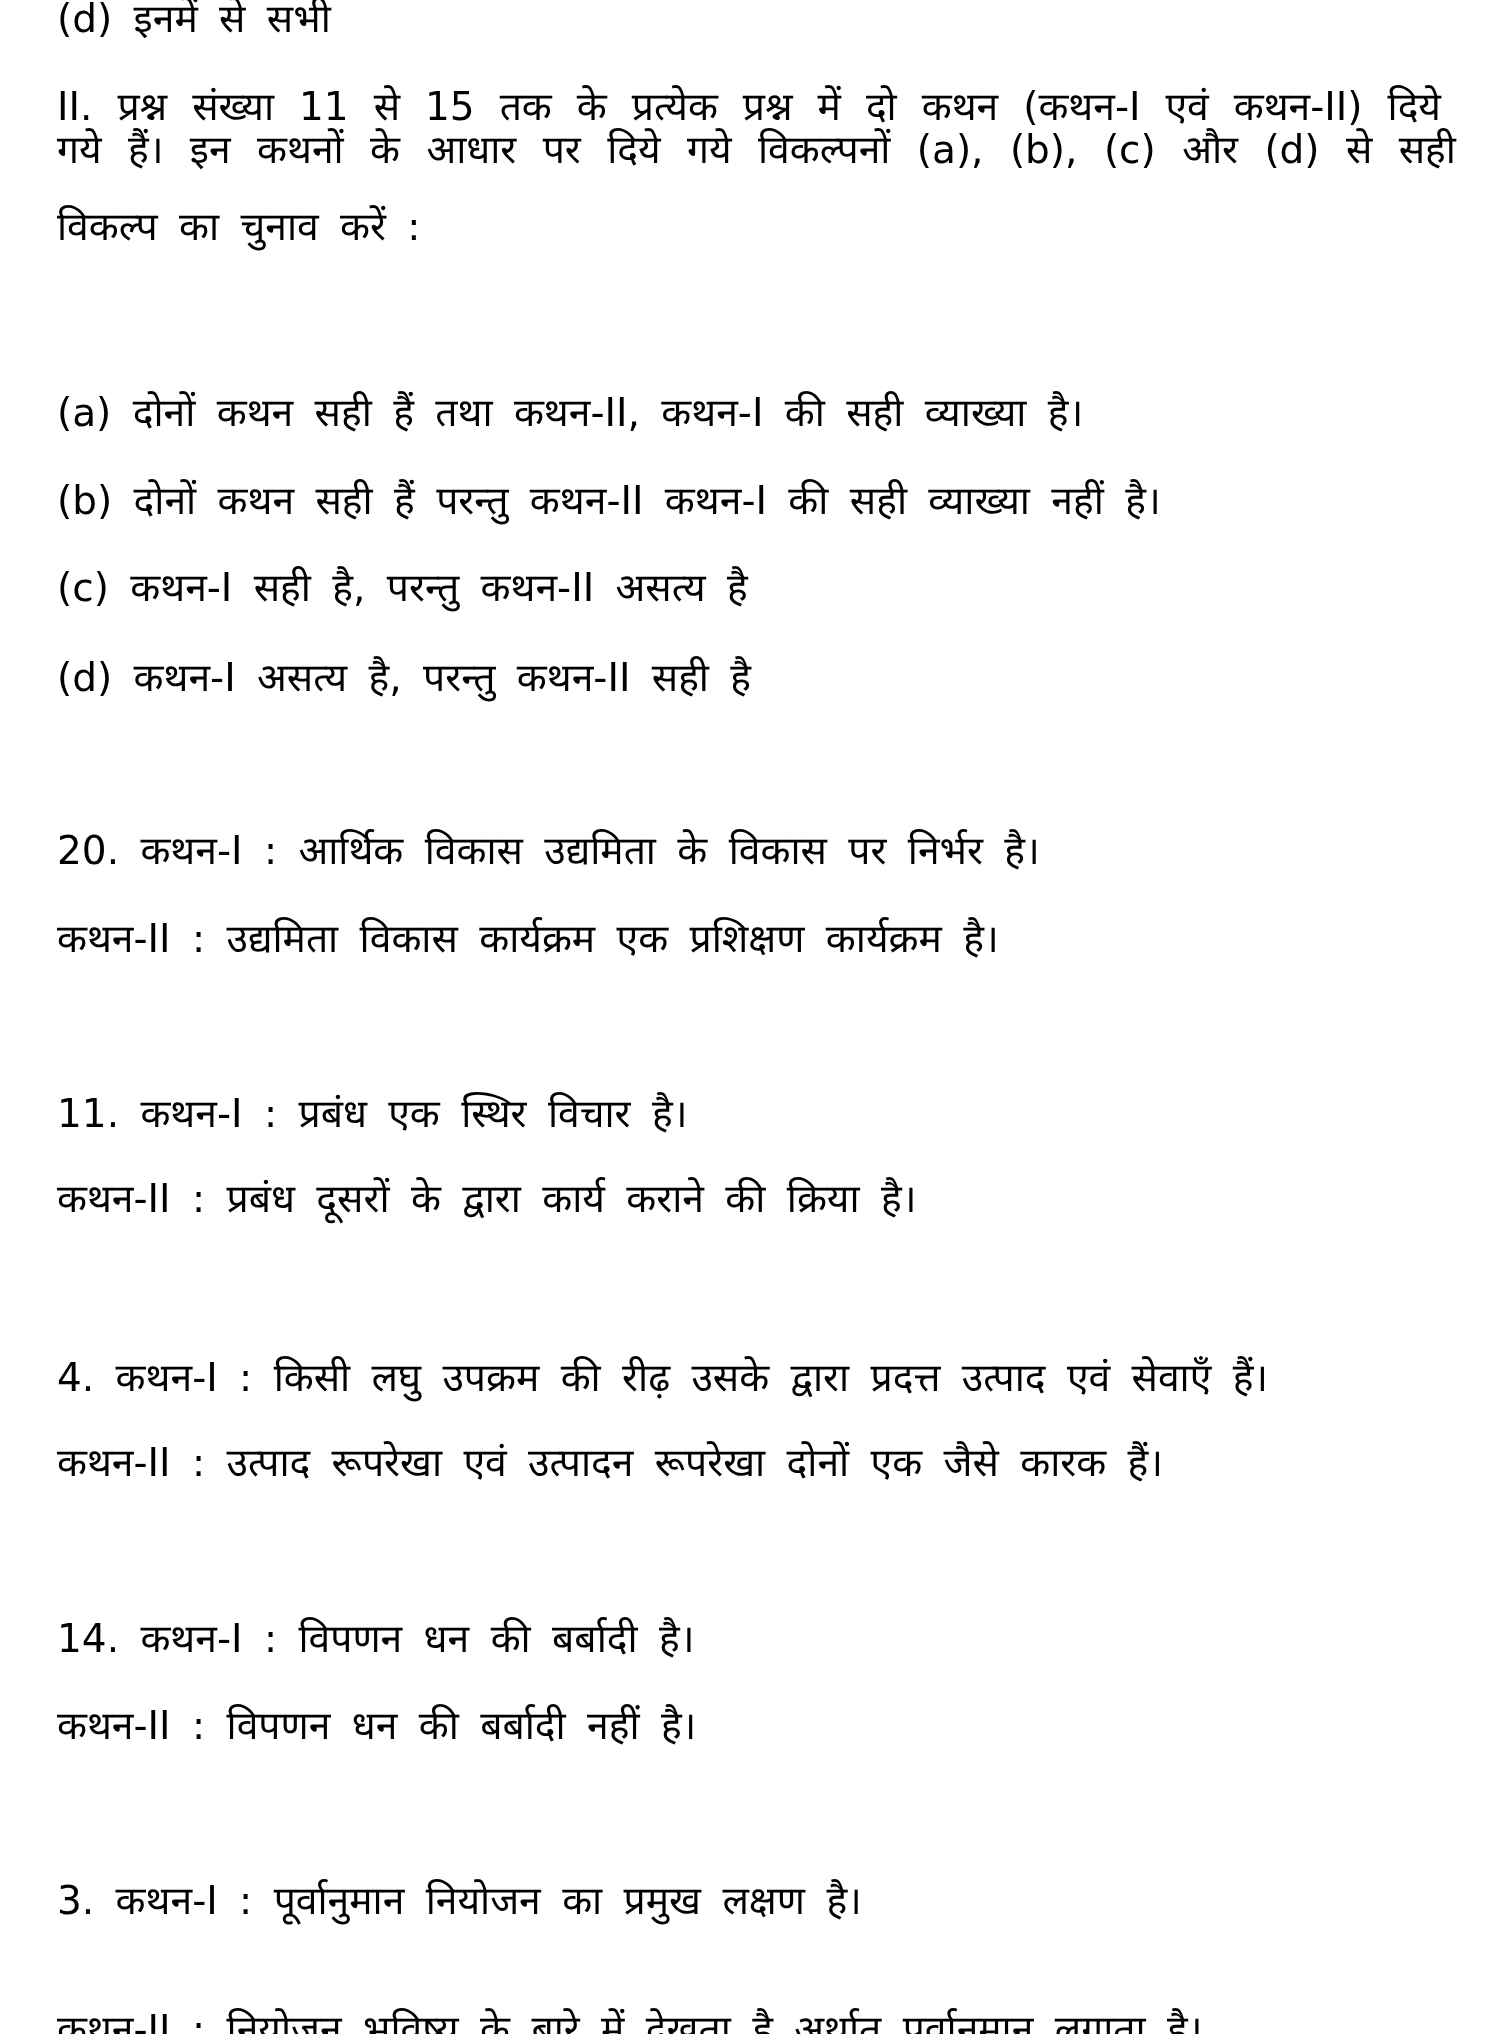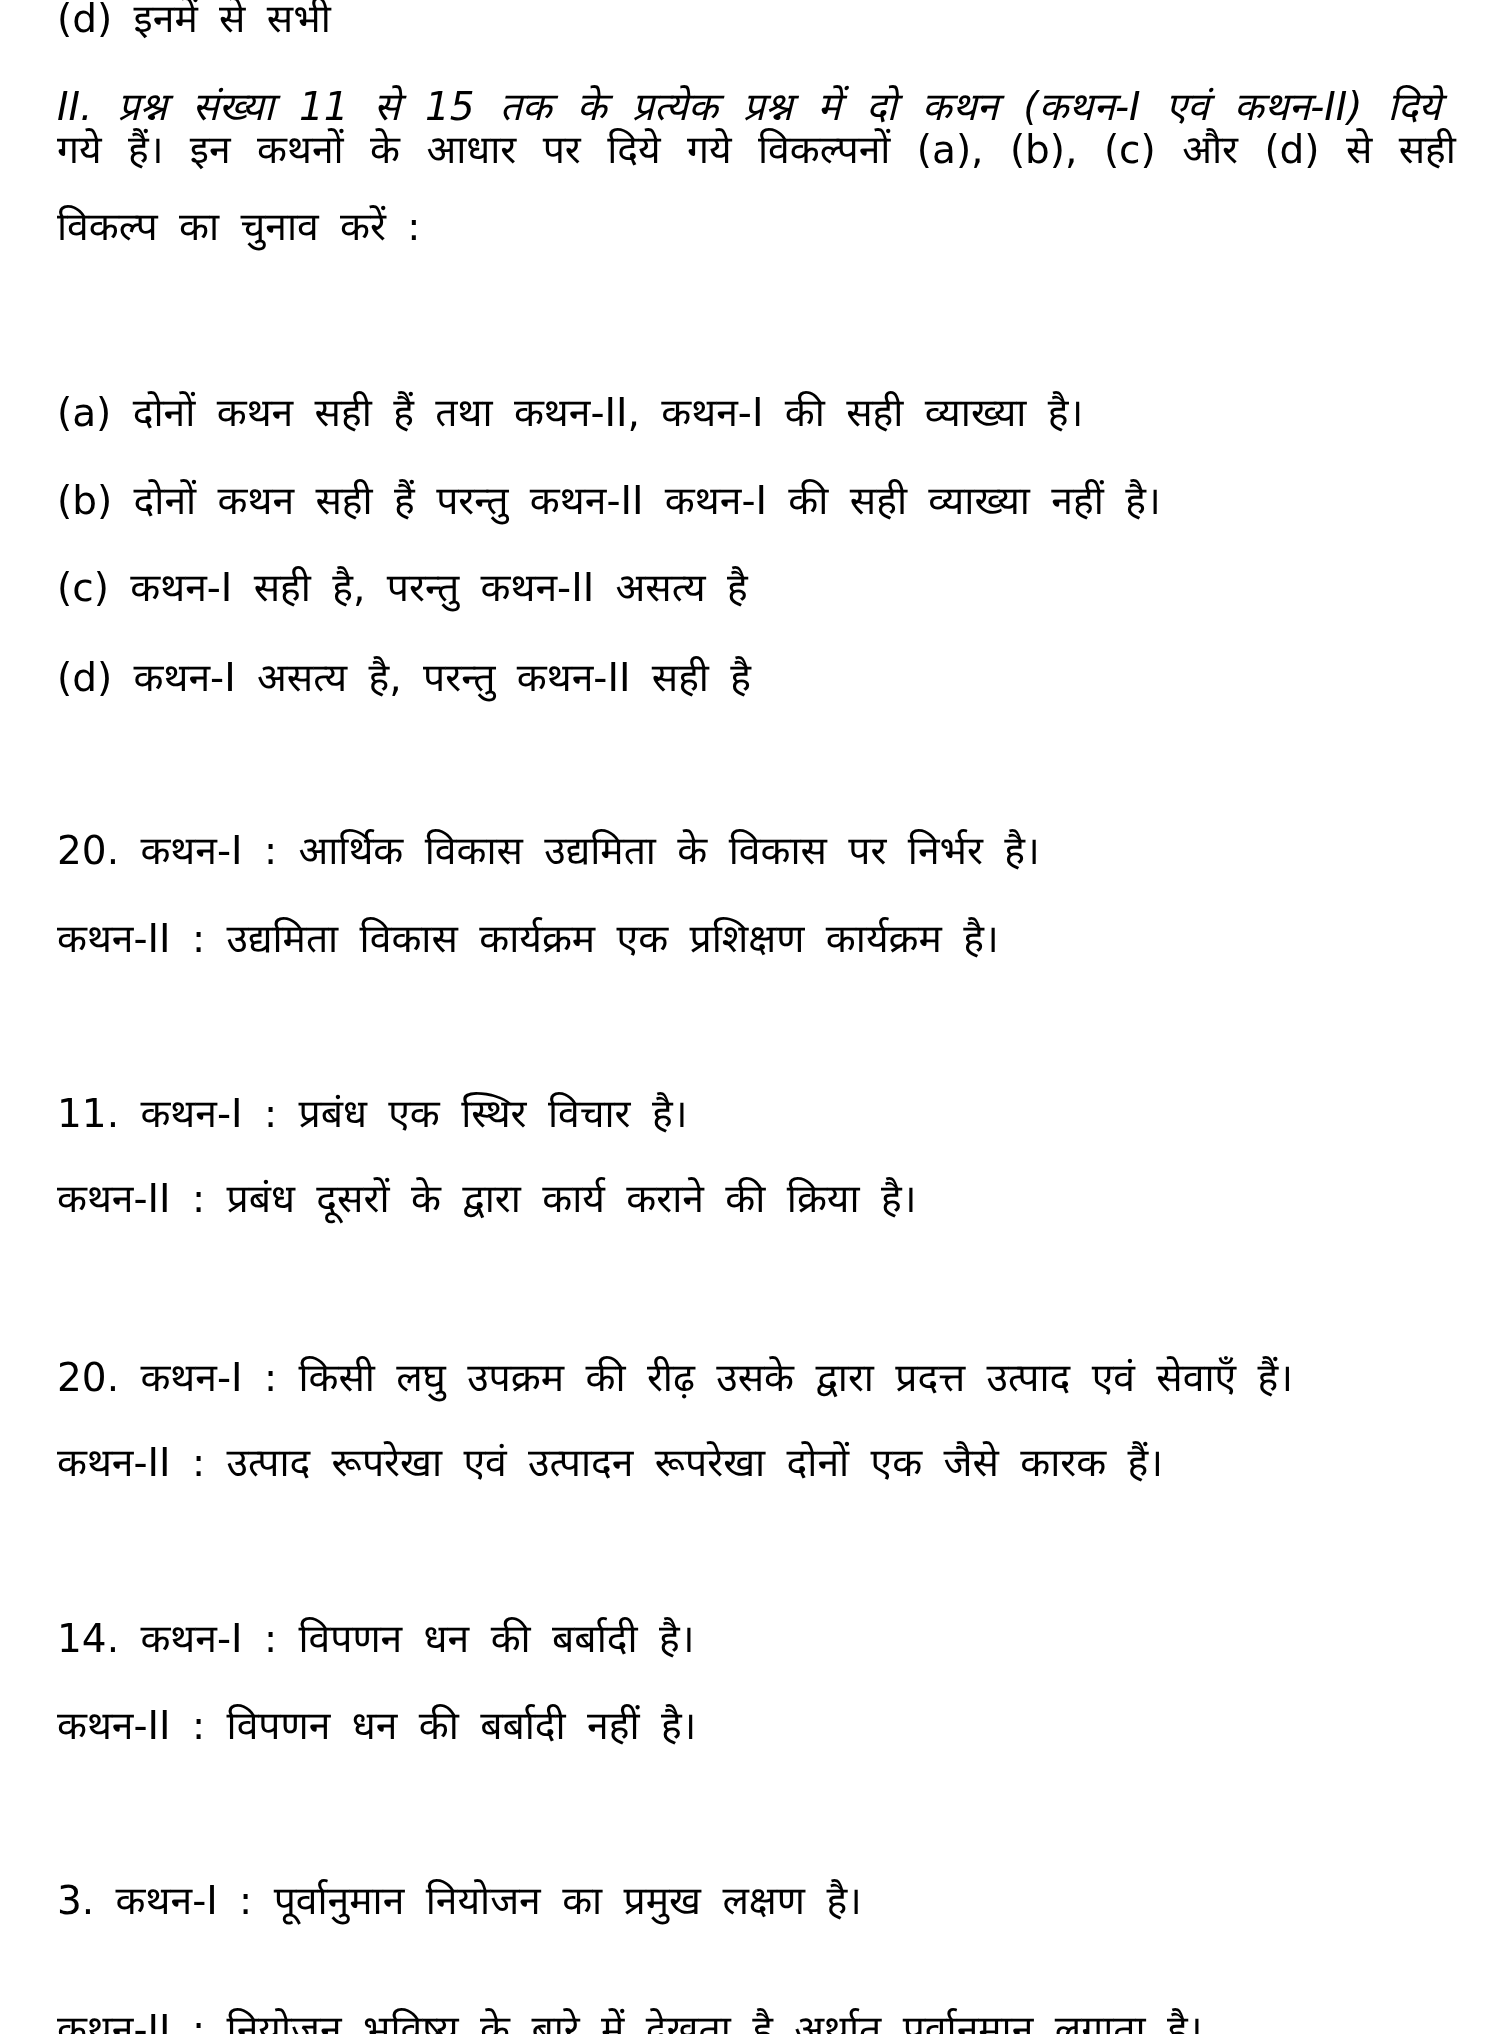--- a/index.html
+++ b/index.html
@@ -1,20 +1,20 @@
 <!DOCTYPE html>
 <html><head>
 <meta charset="utf-8">
 <style>
   html, body { margin: 0; padding: 0; background: #ffffff; }
   body { width: 1505px; height: 2034px; position: relative; overflow: hidden;
          font-family: "DejaVu Sans", "Liberation Sans", sans-serif; color: #000000; }
   .line { position: absolute; left: 57px; height: 60px; line-height: 60px;
           font-size: 39px; white-space: nowrap; word-spacing: 9px; }
-  .just { width: 1384px; text-align: justify; text-align-last: justify; white-space: normal; font-style: italic; }
+  .just { width: 1384px; text-align: justify; text-align-last: justify; white-space: normal; }
 </style>
 </head>
 <body>
 
 <div>
 
   <div class="line" style="top:-11px">(d) इनमें से सभी</div>
 
   <div>
     <div class="line just" style="top:77px">II. प्रश्न संख्या 11 से 15 तक के प्रत्येक प्रश्न में दो कथन (कथन-I एवं कथन-II) दिये</div>
@@ -33,21 +33,21 @@
     <div class="line" style="top:821px">20. कथन-I : आर्थिक विकास उद्यमिता के विकास पर निर्भर है।</div>
     <div class="line" style="top:909px">कथन-II : उद्यमिता विकास कार्यक्रम एक प्रशिक्षण कार्यक्रम है।</div>
   </div>
 
   <div>
     <div class="line" style="top:1084px">11. कथन-I : प्रबंध एक स्थिर विचार है।</div>
     <div class="line" style="top:1169px">कथन-II : प्रबंध दूसरों के द्वारा कार्य कराने की क्रिया है।</div>
   </div>
 
   <div>
-    <div class="line" style="top:1348px">20. कथन-I : किसी लघु उपक्रम की रीढ़ उसके द्वारा प्रदत्त उत्पाद एवं सेवाएँ हैं।</div>
+    <div class="line" style="top:1348px">4. कथन-I : किसी लघु उपक्रम की रीढ़ उसके द्वारा प्रदत्त उत्पाद एवं सेवाएँ हैं।</div>
     <div class="line" style="top:1433px">कथन-II : उत्पाद रूपरेखा एवं उत्पादन रूपरेखा दोनों एक जैसे कारक हैं।</div>
   </div>
 
   <div>
     <div class="line" style="top:1609px">14. कथन-I : विपणन धन की बर्बादी है।</div>
     <div class="line" style="top:1696px">कथन-II : विपणन धन की बर्बादी नहीं है।</div>
   </div>
 
   <div>
     <div class="line" style="top:1871px">3. कथन-I : पूर्वानुमान नियोजन का प्रमुख लक्षण है।</div>

